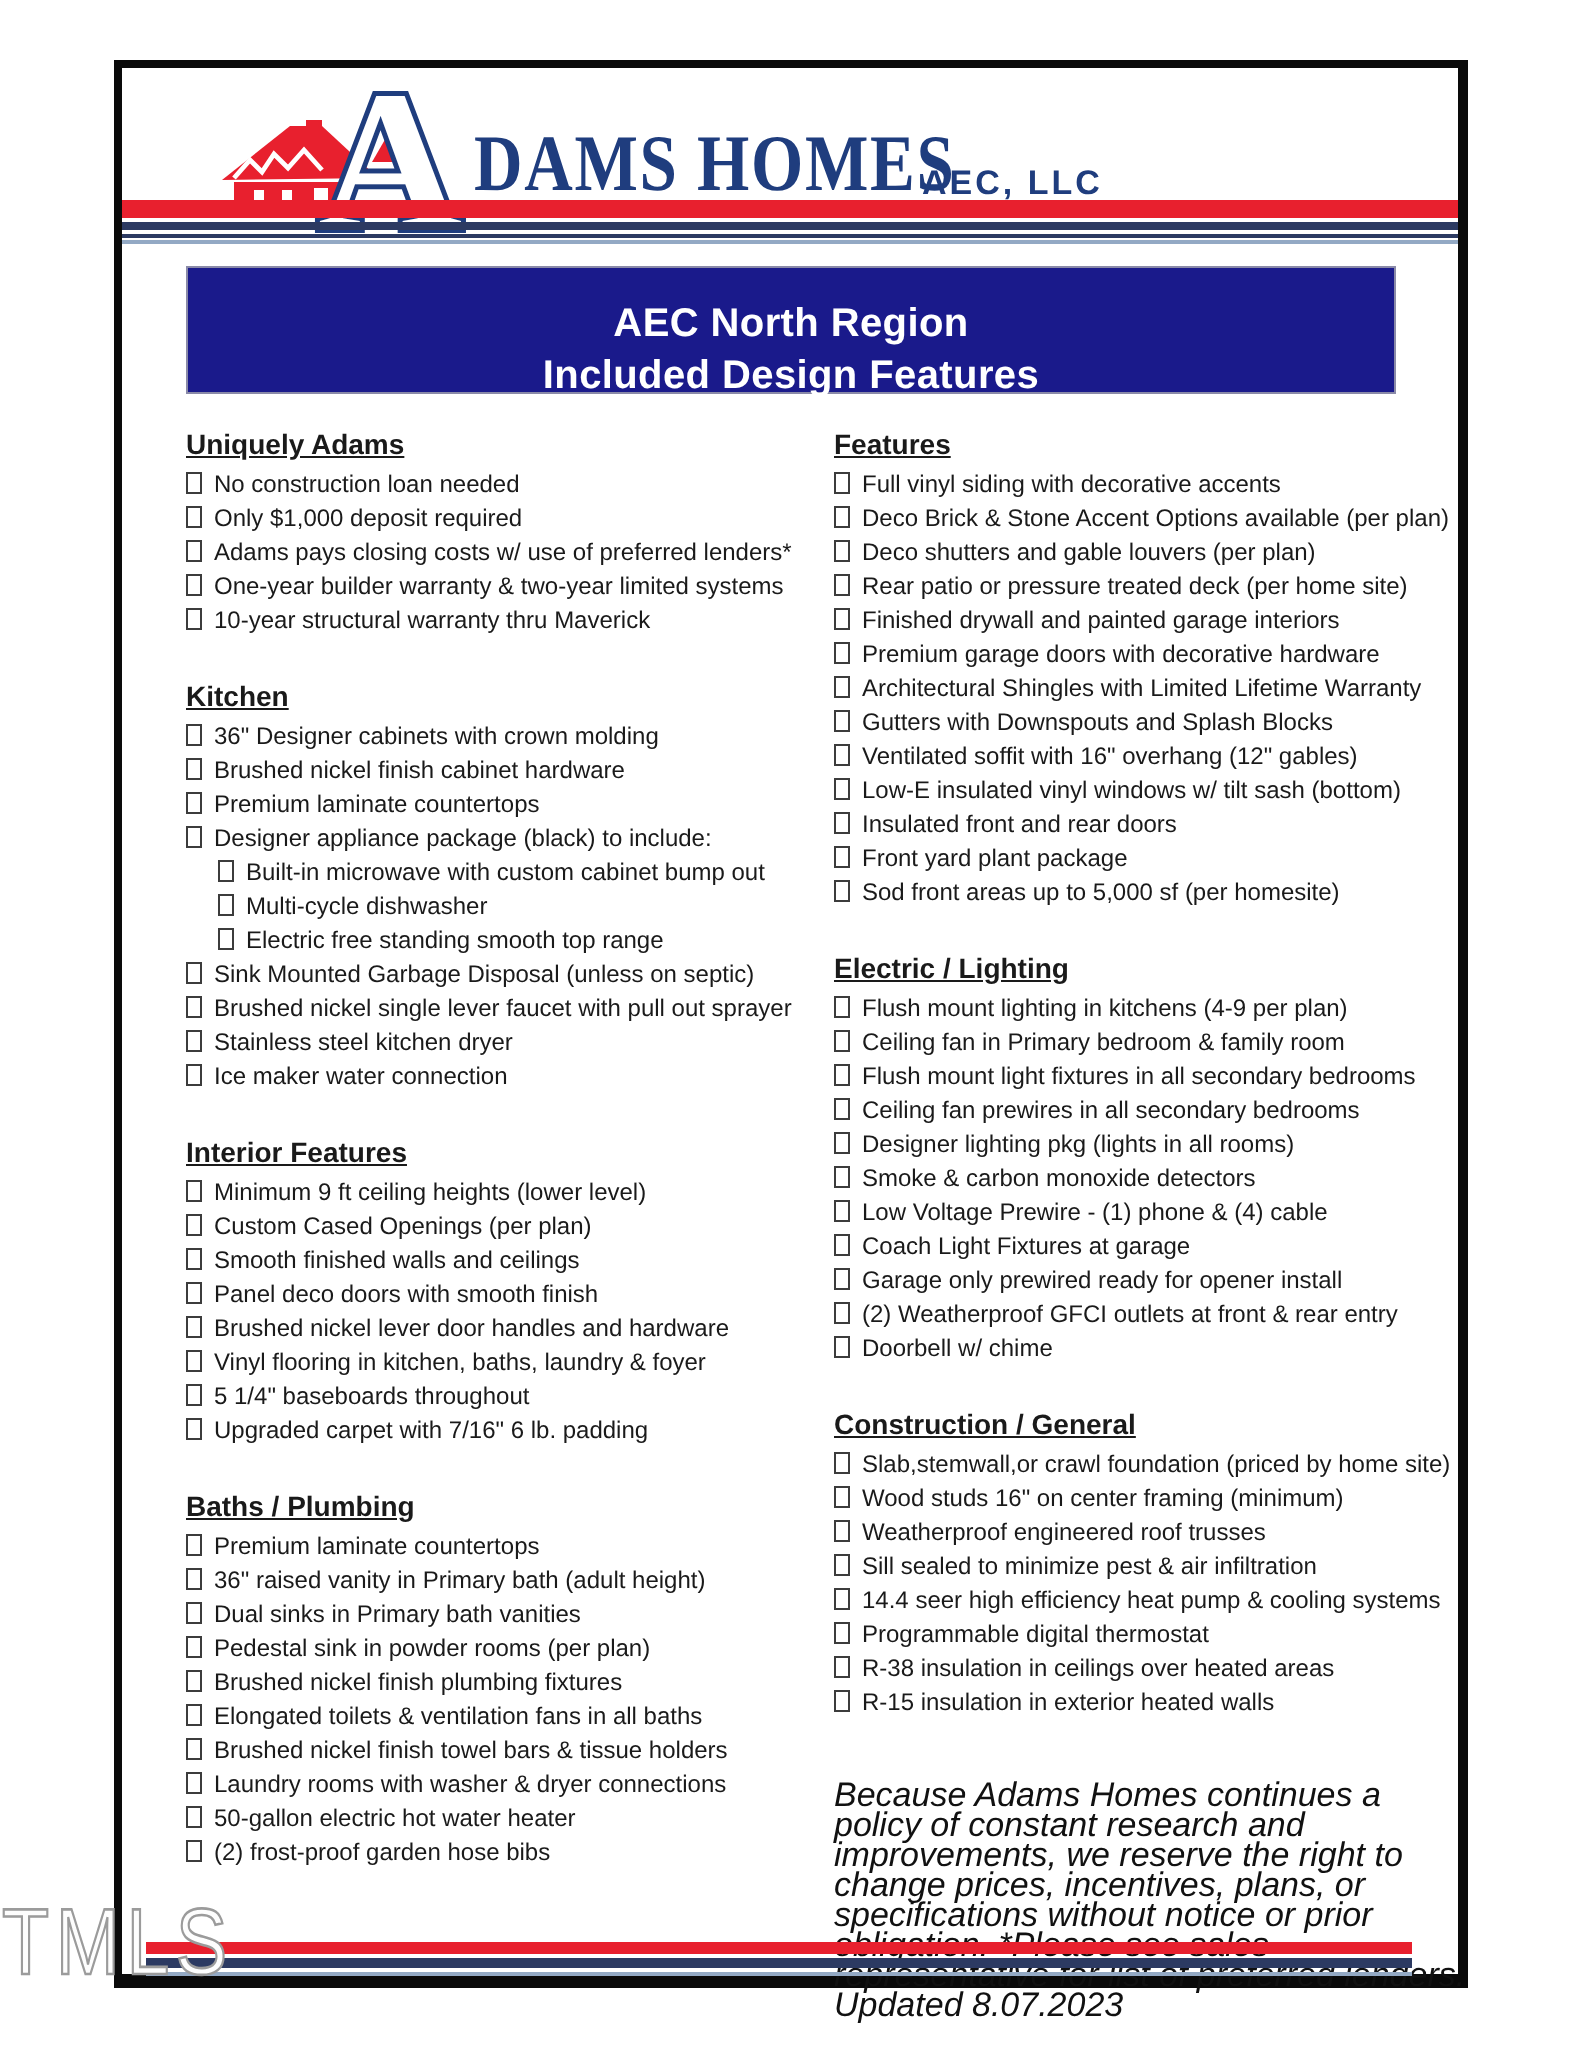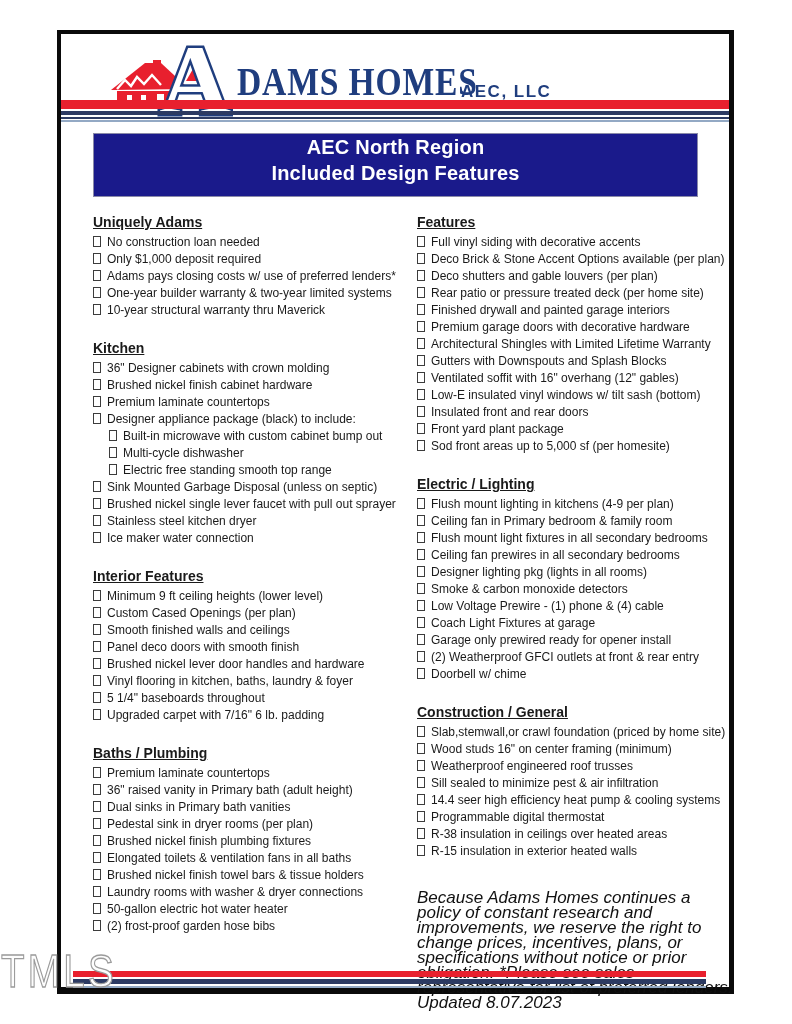--- a/index.html
+++ b/index.html
@@ -22,21 +22,21 @@
   .brand-suffix{position:absolute;left:400px;top:48px;font-weight:bold;font-size:17px;
                 color:#1f3d7e;letter-spacing:1.5px;white-space:nowrap;}
   .hstripes{position:absolute;left:0;top:66px;width:668px;}
   .hstripes .s-red{height:9px;background:#e8202e;}
   .hstripes .s-navy1{height:4px;background:#2c3a62;margin-top:2px;}
   .hstripes .s-navy2{height:2px;background:#2c3a62;margin-top:2px;}
   .hstripes .s-steel{height:2px;background:#93a9c4;margin-top:1px;}
   
   .banner{position:absolute;left:32px;top:99px;width:605px;height:64px;background:#1a1a8b;
           border:1px solid #8a8aa8;box-sizing:border-box;text-align:center;color:#fff;
-          font-weight:bold;font-size:20px;line-height:26px;padding-top:0;letter-spacing:0.2px;}
+          font-weight:bold;font-size:20px;line-height:26px;padding-top:15px;letter-spacing:0.2px;}
   
   .col{position:absolute;top:179px;width:326px;color:#1a1a1a;}
   .col-left{left:32px;}
   .col-right{left:356px;}
   .section{margin-bottom:20px;}
   .sec-title{font-weight:bold;text-decoration:underline;font-size:14px;line-height:19px;margin-bottom:2px;}
   .item{font-size:12px;line-height:17px;white-space:nowrap;}
   .item.indent{margin-left:16px;}
   .cb{display:inline-block;width:8px;height:11px;border:1px solid #3c3c3c;
       margin-right:6px;vertical-align:-1px;box-sizing:border-box;}
@@ -121,21 +121,21 @@
           <div class="item"><span class="cb"></span><span>Brushed nickel lever door handles and hardware</span></div>
           <div class="item"><span class="cb"></span><span>Vinyl flooring in kitchen, baths, laundry &amp; foyer</span></div>
           <div class="item"><span class="cb"></span><span>5 1/4" baseboards throughout</span></div>
           <div class="item"><span class="cb"></span><span>Upgraded carpet with 7/16" 6 lb. padding</span></div>
         </div>
         <div class="section">
           <div class="sec-title">Baths / Plumbing</div>
           <div class="item"><span class="cb"></span><span>Premium laminate countertops</span></div>
           <div class="item"><span class="cb"></span><span>36" raised vanity in Primary bath (adult height)</span></div>
           <div class="item"><span class="cb"></span><span>Dual sinks in Primary bath vanities</span></div>
-          <div class="item"><span class="cb"></span><span>Pedestal sink in dryer rooms (per plan)</span></div>
+          <div class="item"><span class="cb"></span><span>Pedestal sink in powder rooms (per plan)</span></div>
           <div class="item"><span class="cb"></span><span>Brushed nickel finish plumbing fixtures</span></div>
           <div class="item"><span class="cb"></span><span>Elongated toilets &amp; ventilation fans in all baths</span></div>
           <div class="item"><span class="cb"></span><span>Brushed nickel finish towel bars &amp; tissue holders</span></div>
           <div class="item"><span class="cb"></span><span>Laundry rooms with washer &amp; dryer connections</span></div>
           <div class="item"><span class="cb"></span><span>50-gallon electric hot water heater</span></div>
           <div class="item"><span class="cb"></span><span>(2) frost-proof garden hose bibs</span></div>
         </div>
       </div>
     <div class="col col-right" id="col-right">
         <div class="section">

